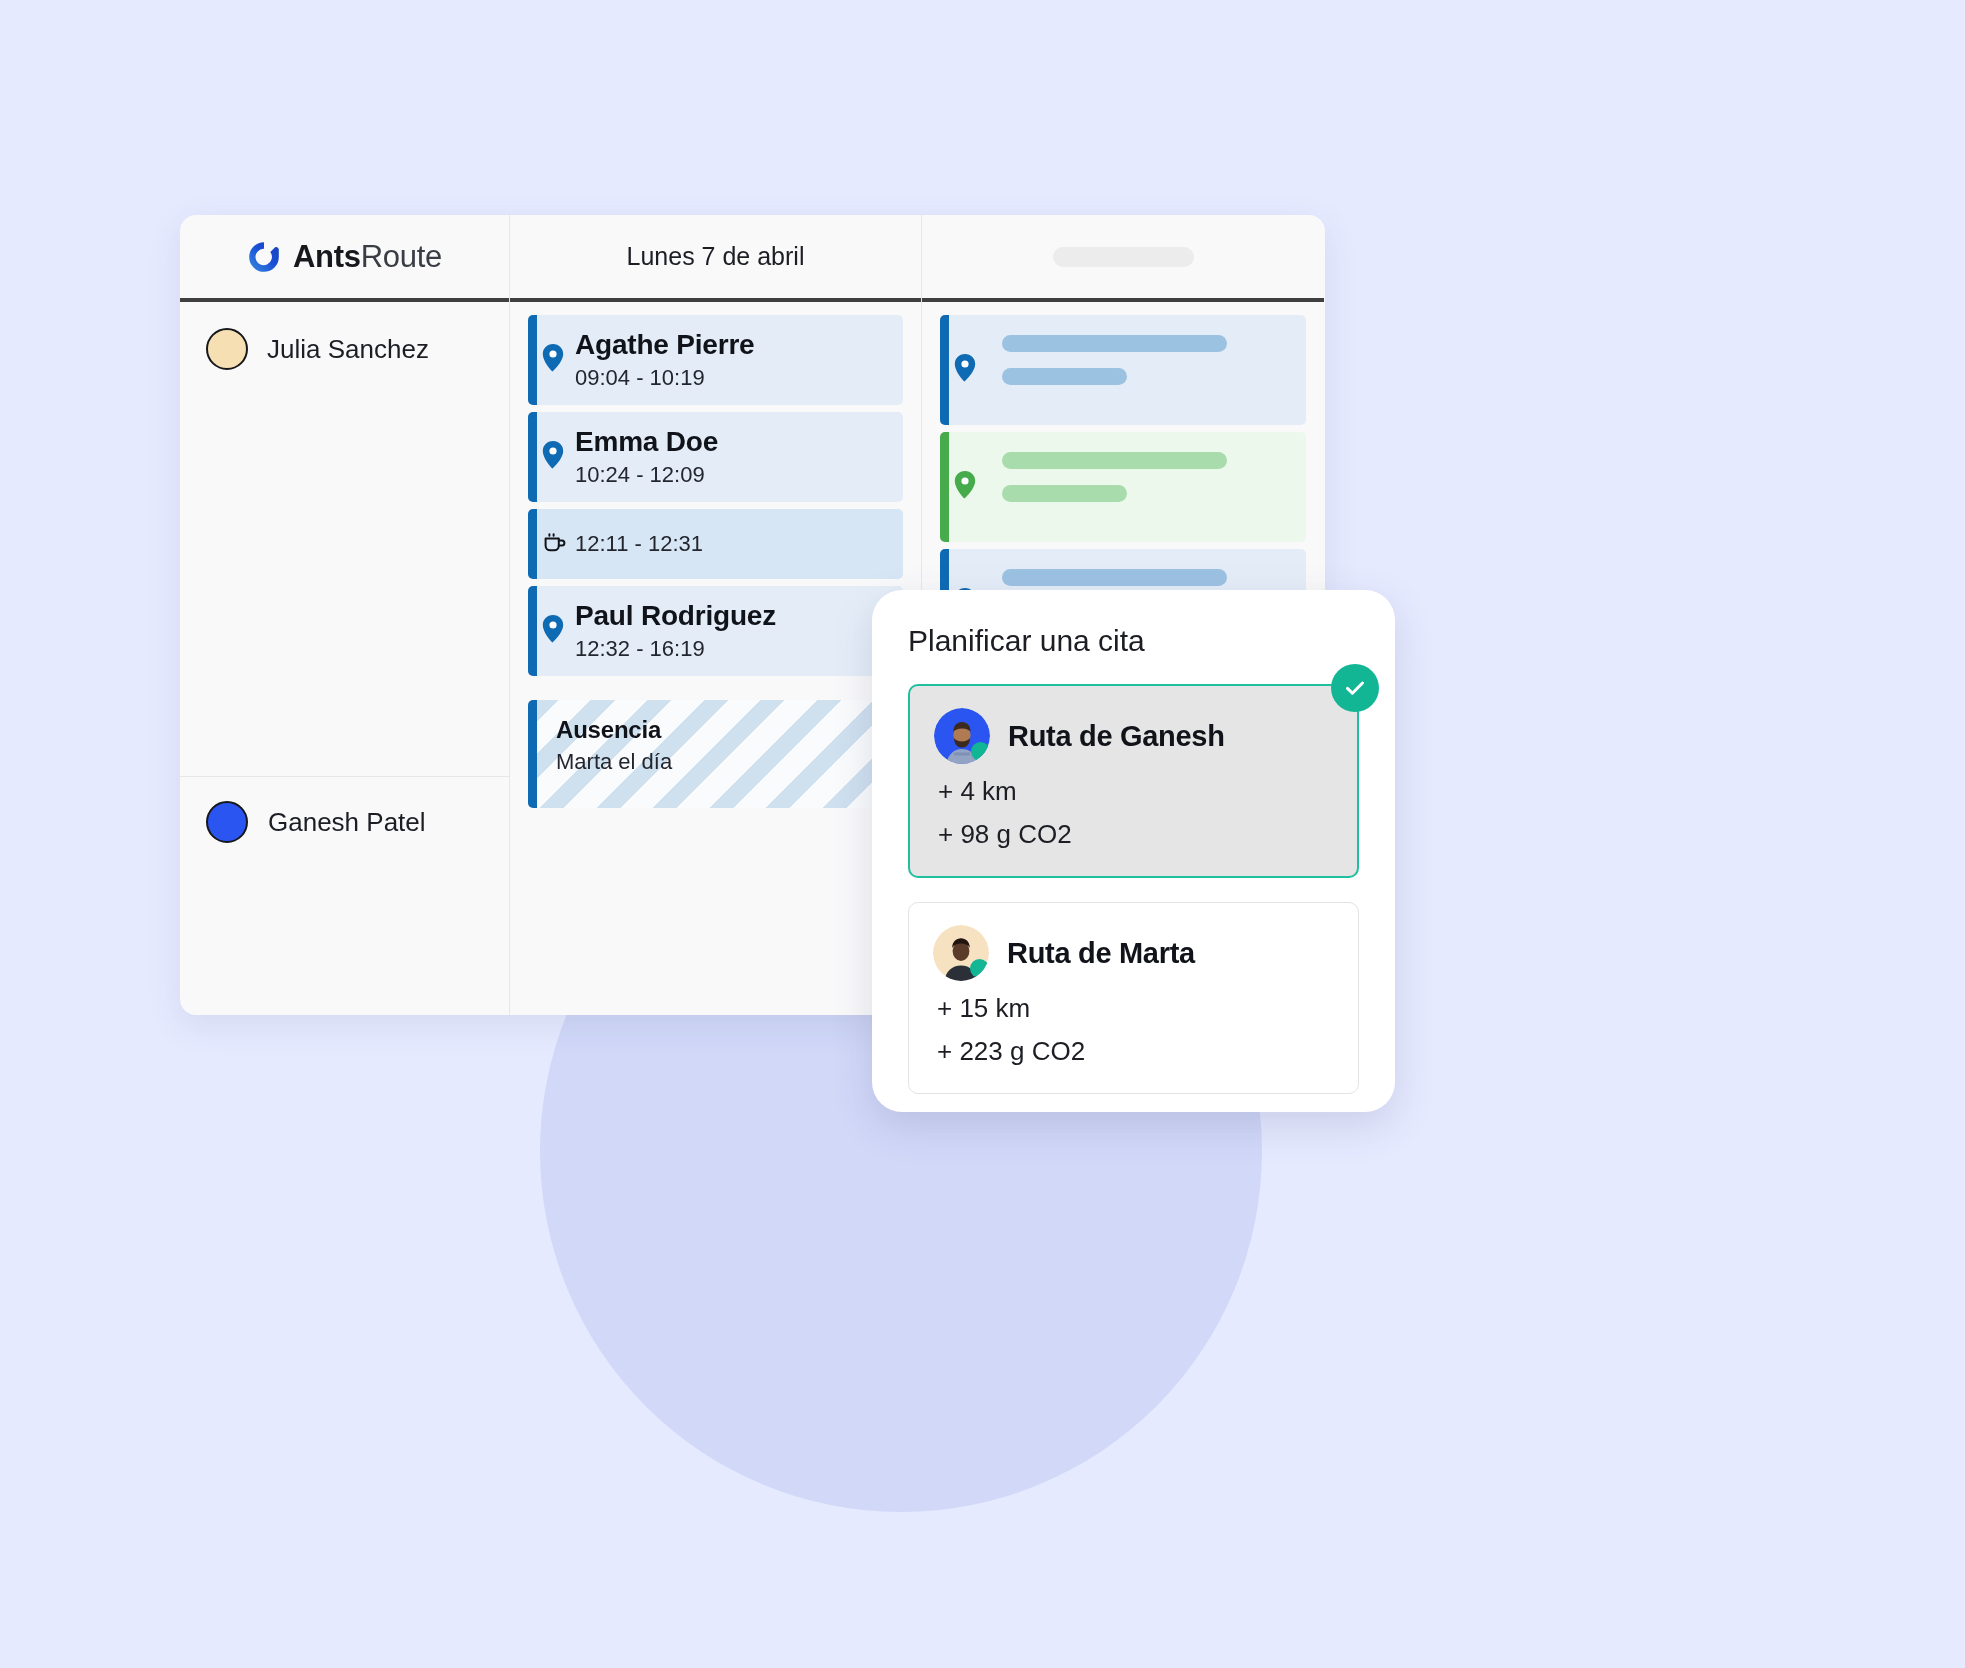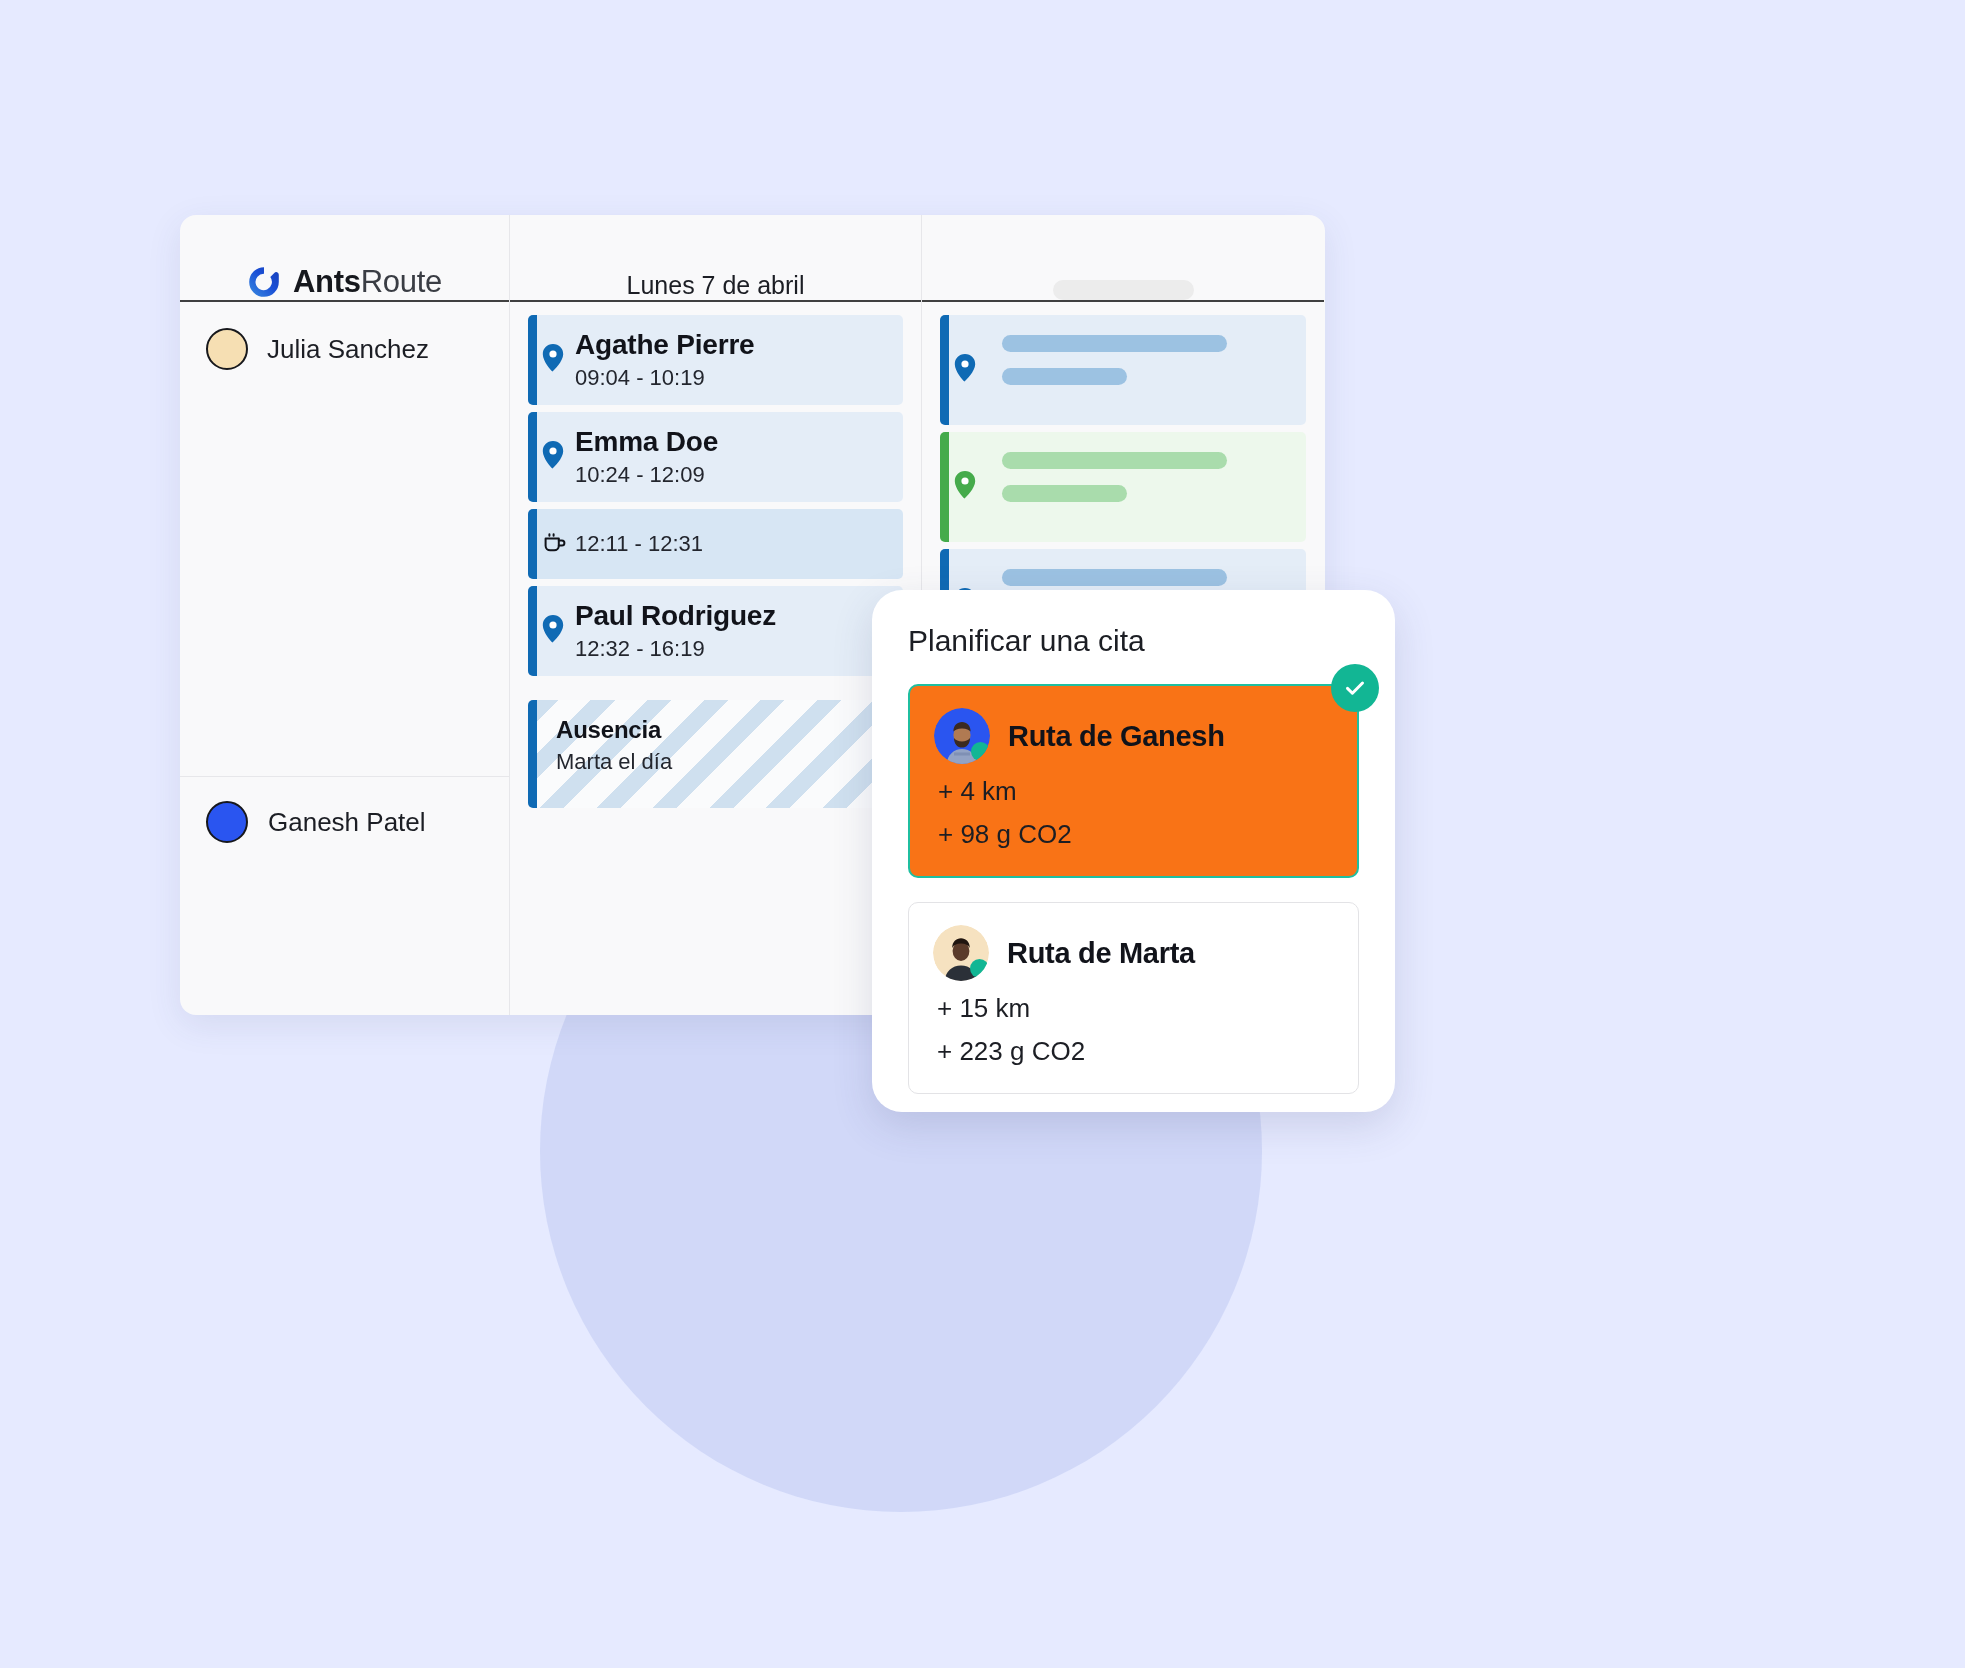--- a/index.html
+++ b/index.html
@@ -45,23 +45,23 @@
   .col {
     position: relative;
     height: 100%;
   }
   .col-brand   { width: 330px; border-right: 1px solid #e7e7ea; }
   .col-day     { width: 412px; border-right: 1px solid #e7e7ea; }
   .col-ghost   { width: 402px; }
 
   .col-header {
     height: 87px;
-    border-bottom: 2px solid #404040;
+    border-bottom: 4px solid #404040;
     display: flex;
-    align-items: flex-end;
+    align-items: center;
     justify-content: center;
   }
 
   
   .logo-wrap { display: flex; align-items: center; gap: 12px; }
   .logo-mark { width: 34px; height: 34px; display:block; }
   .logo-text {
     font-size: 31px;
     letter-spacing: -.3px;
     color: #16181d;
@@ -217,21 +217,21 @@
     margin-bottom: 26px;
   }
 
   .route-card {
     position: relative;
     border-radius: 10px;
     padding: 22px 24px 26px 24px;
     margin-bottom: 24px;
   }
   .route-card.selected {
-    background: #f97316;
+    background: #e5e5e5;
     border: 2px solid #1fbfa0;
   }
   .route-card.plain {
     background: #ffffff;
     border: 1px solid #e3e3e6;
   }
 
   .check-badge {
     position: absolute;
     right: -22px;

